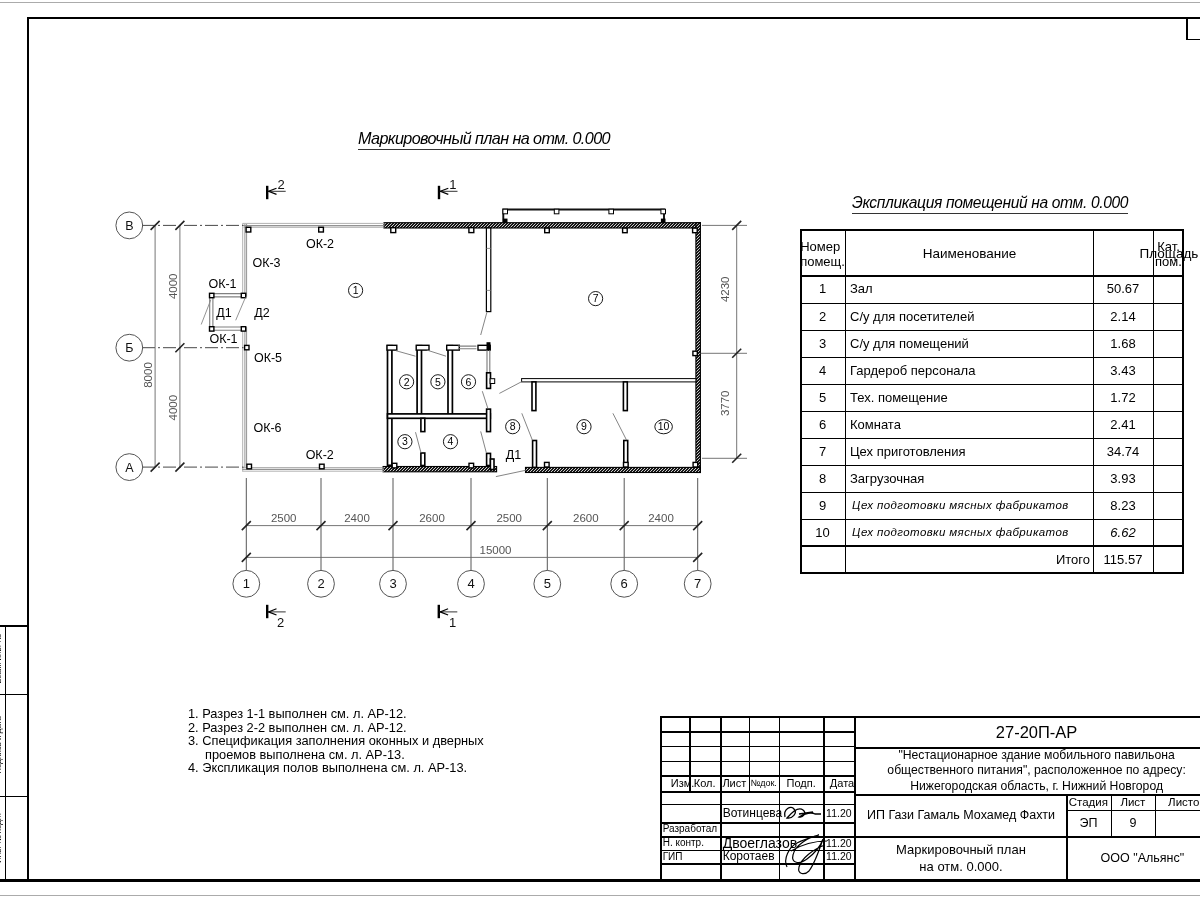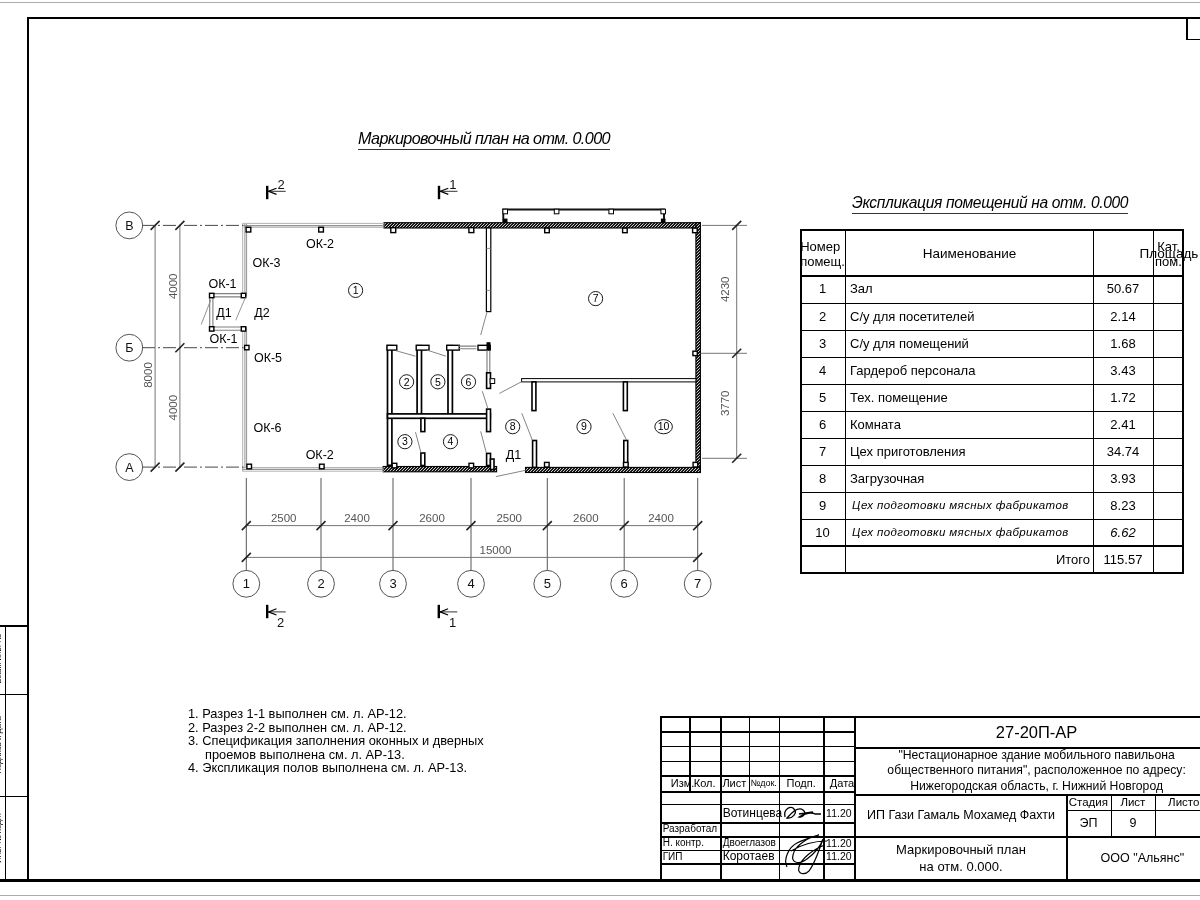--- a/index.html
+++ b/index.html
@@ -500,21 +500,21 @@
   <div class="abs" style="left:60.4px;top:59px;width:28.5px;height:16px;line-height:16px;font-size:11px;text-align:center;">Лист</div>
   <div class="abs" style="left:88.9px;top:59px;width:30.2px;height:16px;line-height:16px;font-size:9px;text-align:center;">№док.</div>
   <div class="abs" style="left:119.1px;top:59px;width:44.7px;height:16px;line-height:16px;font-size:11px;text-align:center;">Подп.</div>
   <div class="abs" style="left:163.8px;top:59px;width:30.7px;height:16px;line-height:16px;font-size:11px;text-align:right;">Дата</div>
 
   <div class="abs" style="left:3px;top:87.3px;width:60px;height:18.8px;line-height:18.8px;font-size:10px;margin-top:16px;">Разработал</div>
   <div class="abs" style="left:63px;top:87.3px;width:90px;height:18.8px;line-height:18.8px;font-size:12px;">Вотинцева</div>
   <div class="abs" style="left:163.8px;top:87.3px;width:30.7px;height:18.8px;line-height:18.8px;font-size:10.5px;text-align:center;">11.20</div>
 
   <div class="abs" style="left:3px;top:119.7px;width:60px;height:14px;line-height:14px;font-size:10px;">Н. контр.</div>
-  <div class="abs" style="left:63px;top:119.7px;width:92px;height:14px;line-height:14px;font-size:10px;">Двоеглазов</div>
+  <div class="abs" style="left:63px;top:119.7px;width:92px;height:14px;line-height:14px;font-size:14px;">Двоеглазов</div>
   <div class="abs" style="left:163.8px;top:119.7px;width:30.7px;height:14px;line-height:14px;font-size:10.5px;text-align:center;">11.20</div>
 
   <div class="abs" style="left:3px;top:133.7px;width:60px;height:13.3px;line-height:13.3px;font-size:10px;">ГИП</div>
   <div class="abs" style="left:63px;top:133.7px;width:90px;height:13.3px;line-height:13.3px;font-size:12px;">Коротаев</div>
   <div class="abs" style="left:163.8px;top:133.7px;width:30.7px;height:13.3px;line-height:13.3px;font-size:10.5px;text-align:center;">11.20</div>
 
   <div class="abs" style="left:194.5px;top:2px;width:364.8px;height:28px;line-height:28px;font-size:16.5px;text-align:center;">27-20П-АР</div>
 
   <div class="abs" style="left:196.5px;top:32.3px;width:360.8px;height:45px;font-size:12.2px;line-height:15.6px;text-align:center;display:flex;align-items:center;justify-content:center;">"Нестационарное здание мобильного павильона<br>общественного питания", расположенное по адресу:<br>Нижегородская область, г. Нижний Новгород</div>
 

